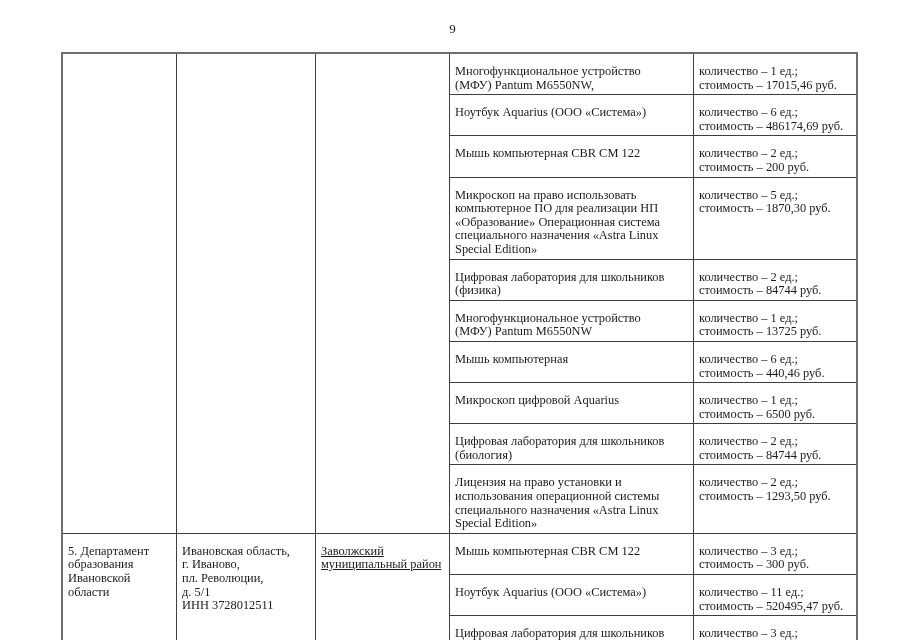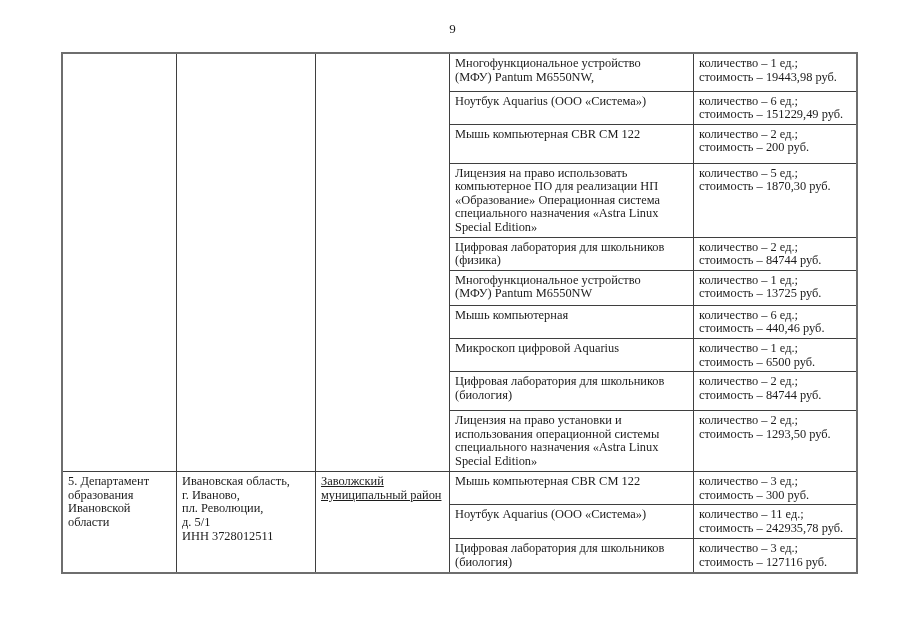--- a/index.html
+++ b/index.html
@@ -29,21 +29,21 @@
     position: absolute;
     left: 61px;
     top: 52px;
     border-collapse: collapse;
     table-layout: fixed;
     border: 2px solid #6e6e6e;
   }
   table.doc-table td {
     border: 1px solid #3f3f3f;
     vertical-align: top;
-    padding: 3px 5px 2px 5px;
+    padding: 11px 5px 2px 5px;
     font-size: 12.4px;
     line-height: 13.6px;
     overflow: hidden;
   }
   td.c-dept   { width: 103px; }
   td.c-addr   { width: 128px; }
   td.c-distr  { width: 123px; text-decoration: underline; }
   td.c-item   { width: 233px; }
   td.c-cost   { width: 152px; }
   .prelines { white-space: pre-line; }
@@ -59,39 +59,39 @@
 
     <tbody>
         <tr style="height:38px">
       <td class="c-dept" rowspan="10"></td>
       <td class="c-addr prelines" rowspan="10"></td>
       <td class="c-distr" rowspan="10"></td>
       <td class="c-item prelines">Многофункциональное устройство
 (МФУ) Pantum M6550NW,</td>
       <td class="c-cost">
         <div>количество – 1 ед.;</div>
-        <div>стоимость – 19443,98 руб.</div>
+        <div>стоимость – 17015,46 руб.</div>
       </td>
     </tr>
     <tr style="height:33px">
       <td class="c-item prelines">Ноутбук Aquarius (ООО «Система»)</td>
       <td class="c-cost">
         <div>количество – 6 ед.;</div>
-        <div>стоимость – 151229,49 руб.</div>
+        <div>стоимость – 486174,69 руб.</div>
       </td>
     </tr>
     <tr style="height:39px">
       <td class="c-item prelines">Мышь компьютерная CBR CM 122</td>
       <td class="c-cost">
         <div>количество – 2 ед.;</div>
         <div>стоимость – 200 руб.</div>
       </td>
     </tr>
     <tr style="height:73px">
-      <td class="c-item prelines">Лицензия на право использовать
+      <td class="c-item prelines">Микроскоп на право использовать
 компьютерное ПО для реализации НП
 «Образование» Операционная система
 специального назначения «Astra Linux
 Special Edition»</td>
       <td class="c-cost">
         <div>количество – 5 ед.;</div>
         <div>стоимость – 1870,30 руб.</div>
       </td>
     </tr>
     <tr style="height:32px">
@@ -154,21 +154,21 @@
       <td class="c-item prelines">Мышь компьютерная CBR CM 122</td>
       <td class="c-cost">
         <div>количество – 3 ед.;</div>
         <div>стоимость – 300 руб.</div>
       </td>
     </tr>
     <tr style="height:34px">
       <td class="c-item prelines">Ноутбук Aquarius (ООО «Система»)</td>
       <td class="c-cost">
         <div>количество – 11 ед.;</div>
-        <div>стоимость – 242935,78 руб.</div>
+        <div>стоимость – 520495,47 руб.</div>
       </td>
     </tr>
     <tr style="height:31px">
       <td class="c-item prelines">Цифровая лаборатория для школьников
 (биология)</td>
       <td class="c-cost">
         <div>количество – 3 ед.;</div>
         <div>стоимость – 127116 руб.</div>
       </td>
     </tr>

